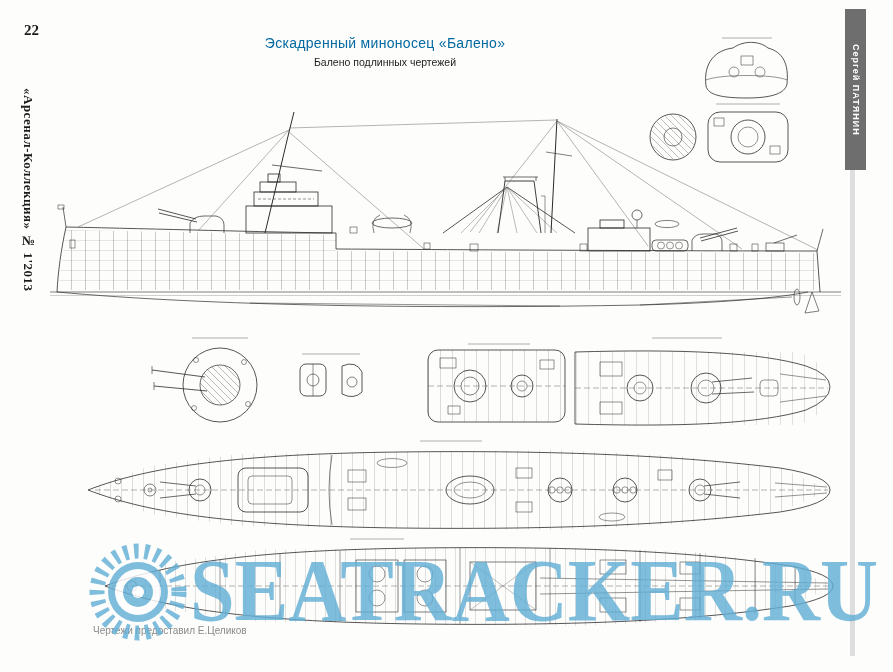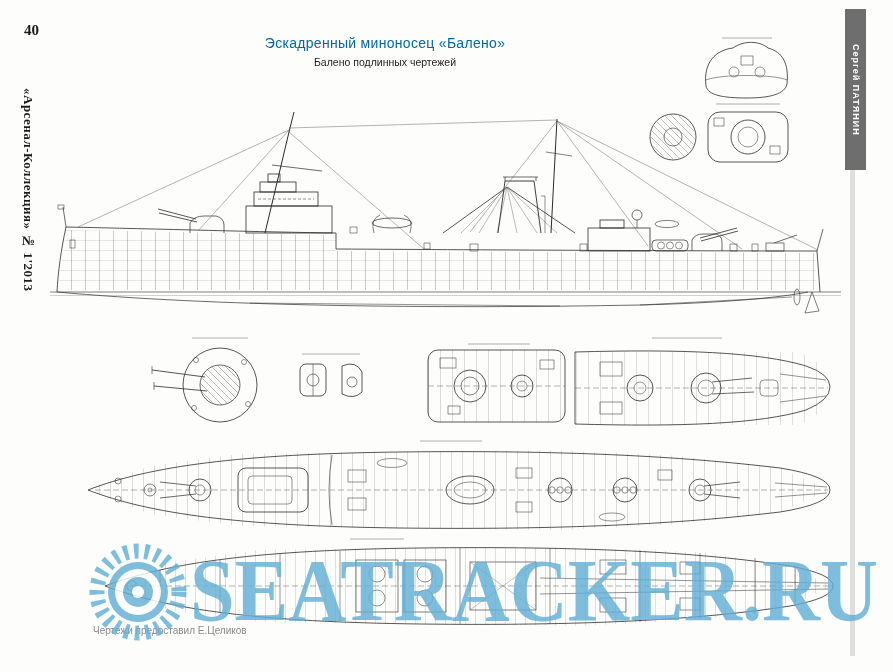--- a/index.html
+++ b/index.html
@@ -228,21 +228,21 @@
     <path d="M540,578 L828,583 M540,594 L828,589" stroke-width="0.5"></path>
     <circle cx="132" cy="586" r="5" stroke-width="0.5"></circle>
     <rect x="600" y="560" width="26" height="14" stroke-width="0.5"></rect>
     <rect x="600" y="598" width="26" height="14" stroke-width="0.5"></rect>
     <rect x="680" y="562" width="20" height="12" stroke-width="0.5"></rect>
     <rect x="680" y="598" width="20" height="12" stroke-width="0.5"></rect>
     <path d="M350,539 H404" stroke="#9a9a9a"></path>
   </g>
 </svg>
 
-<div class="abs page-number">40</div>
+<div class="abs page-number">22</div>
 <div class="abs spine">«Арсенал-Коллекция» № 1'2013</div>
 <div class="abs title-wrap">
   <div class="title">Эскадренный миноносец «Балено»</div>
   <div class="subtitle">Балено подлинных чертежей</div>
 </div>
 <div class="abs author-bar">
   <span>Сергей ПАТЯНИН</span>
 </div>
 <div class="abs right-rule"></div>
 <div class="abs credit">Чертежи предоставил Е.Целиков</div>

